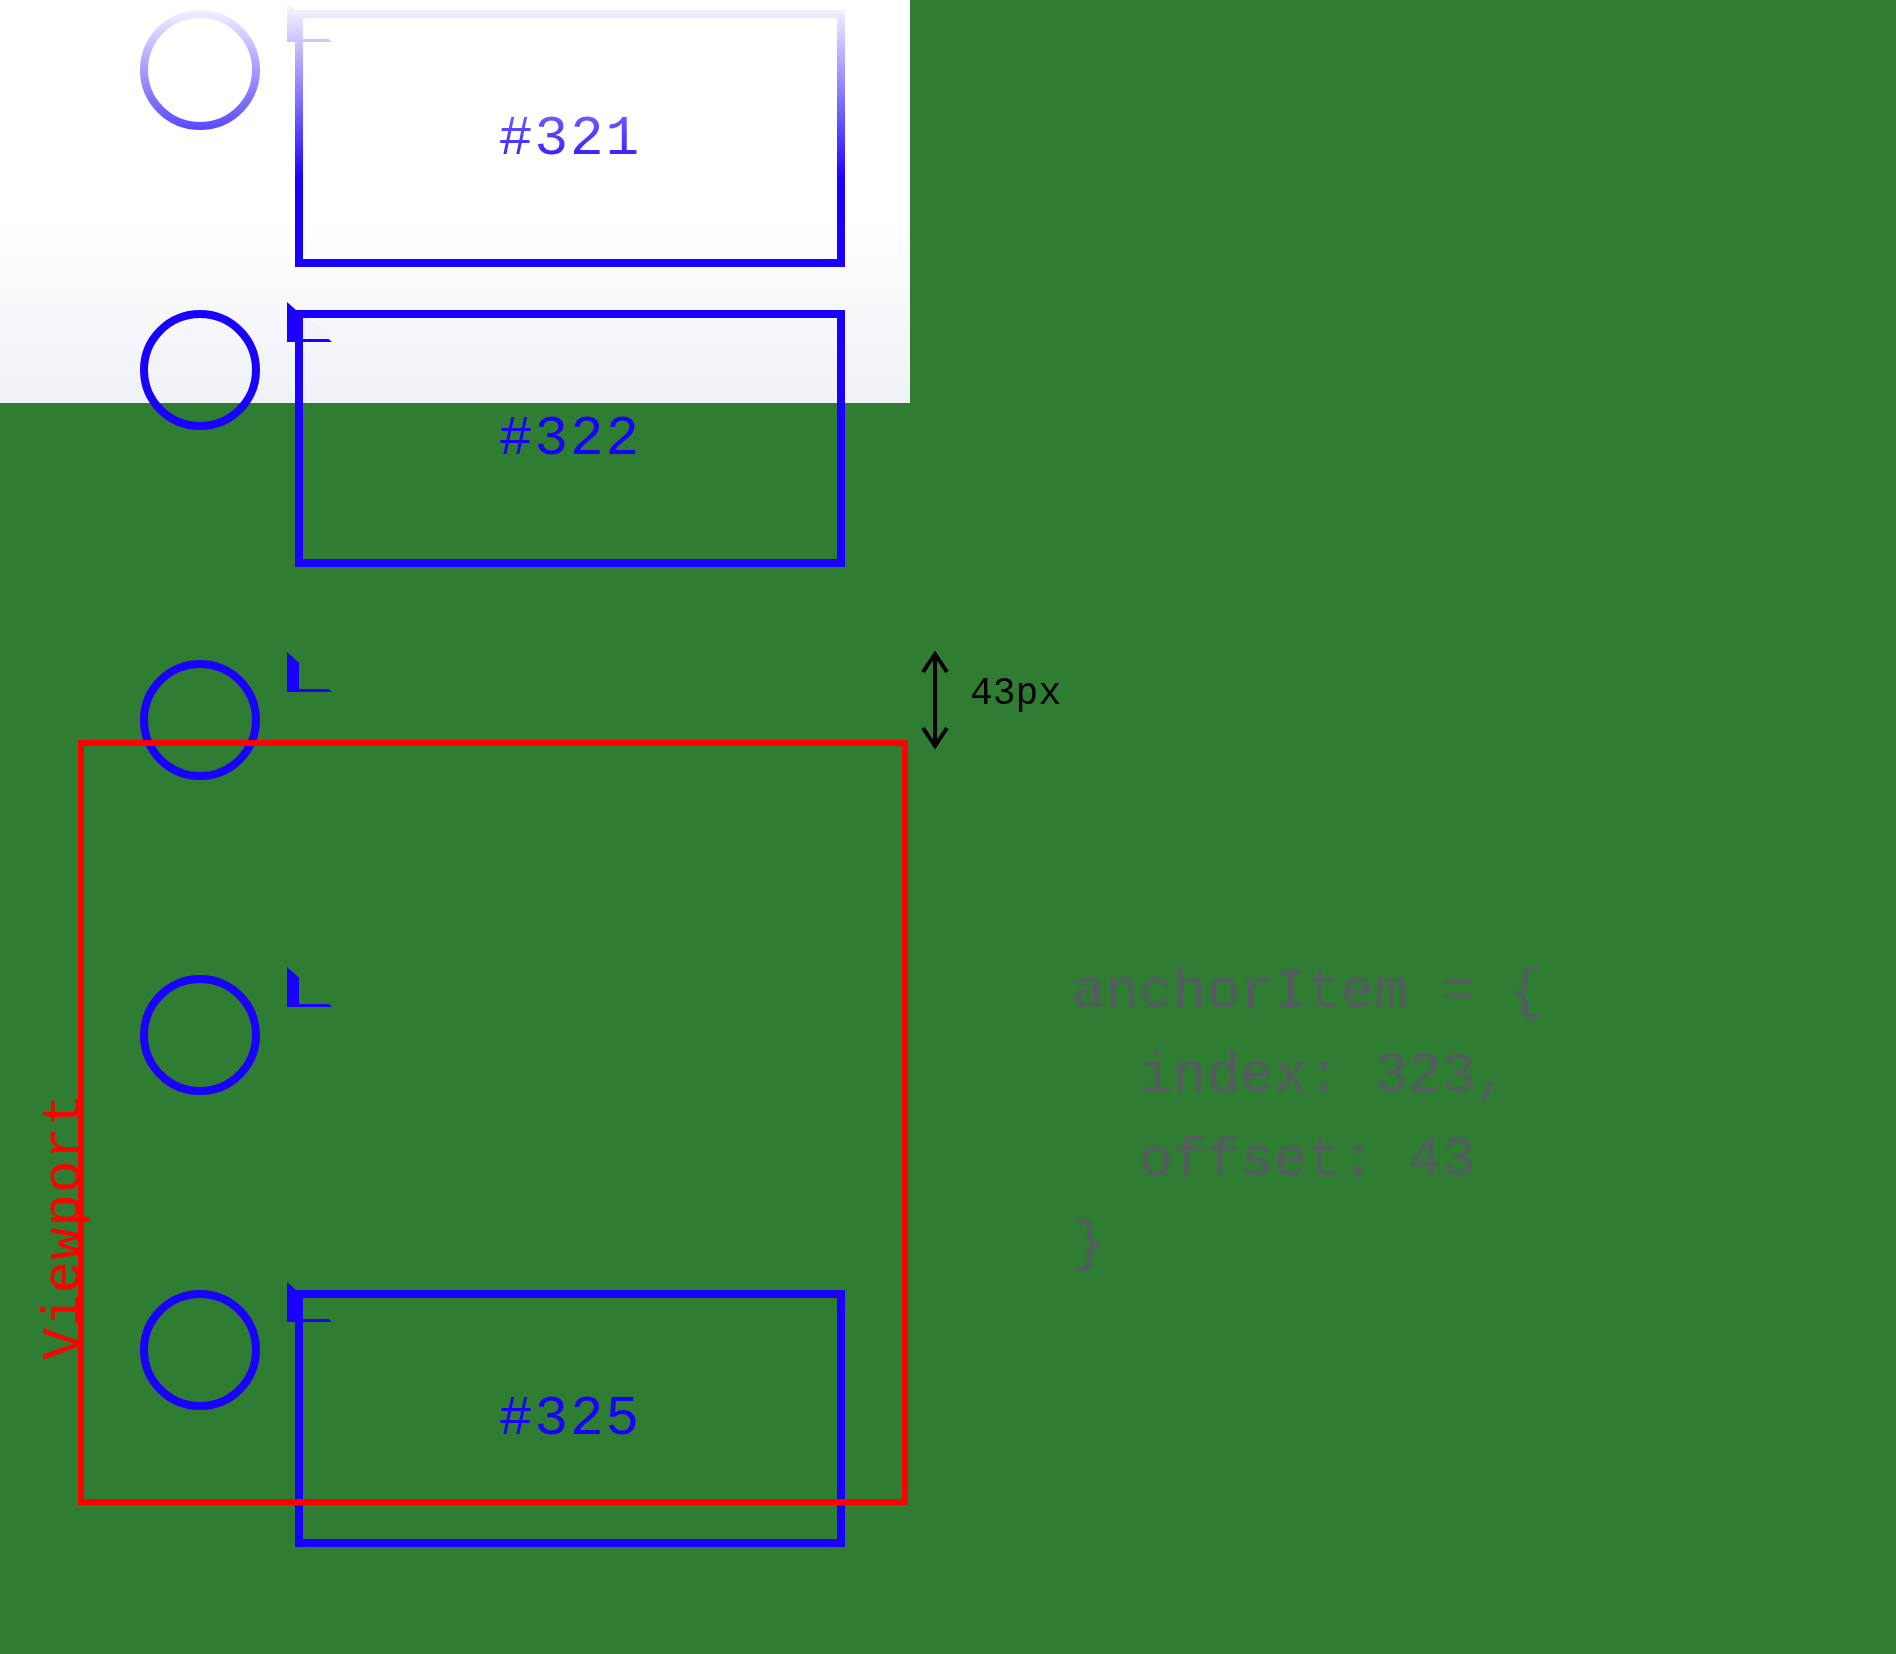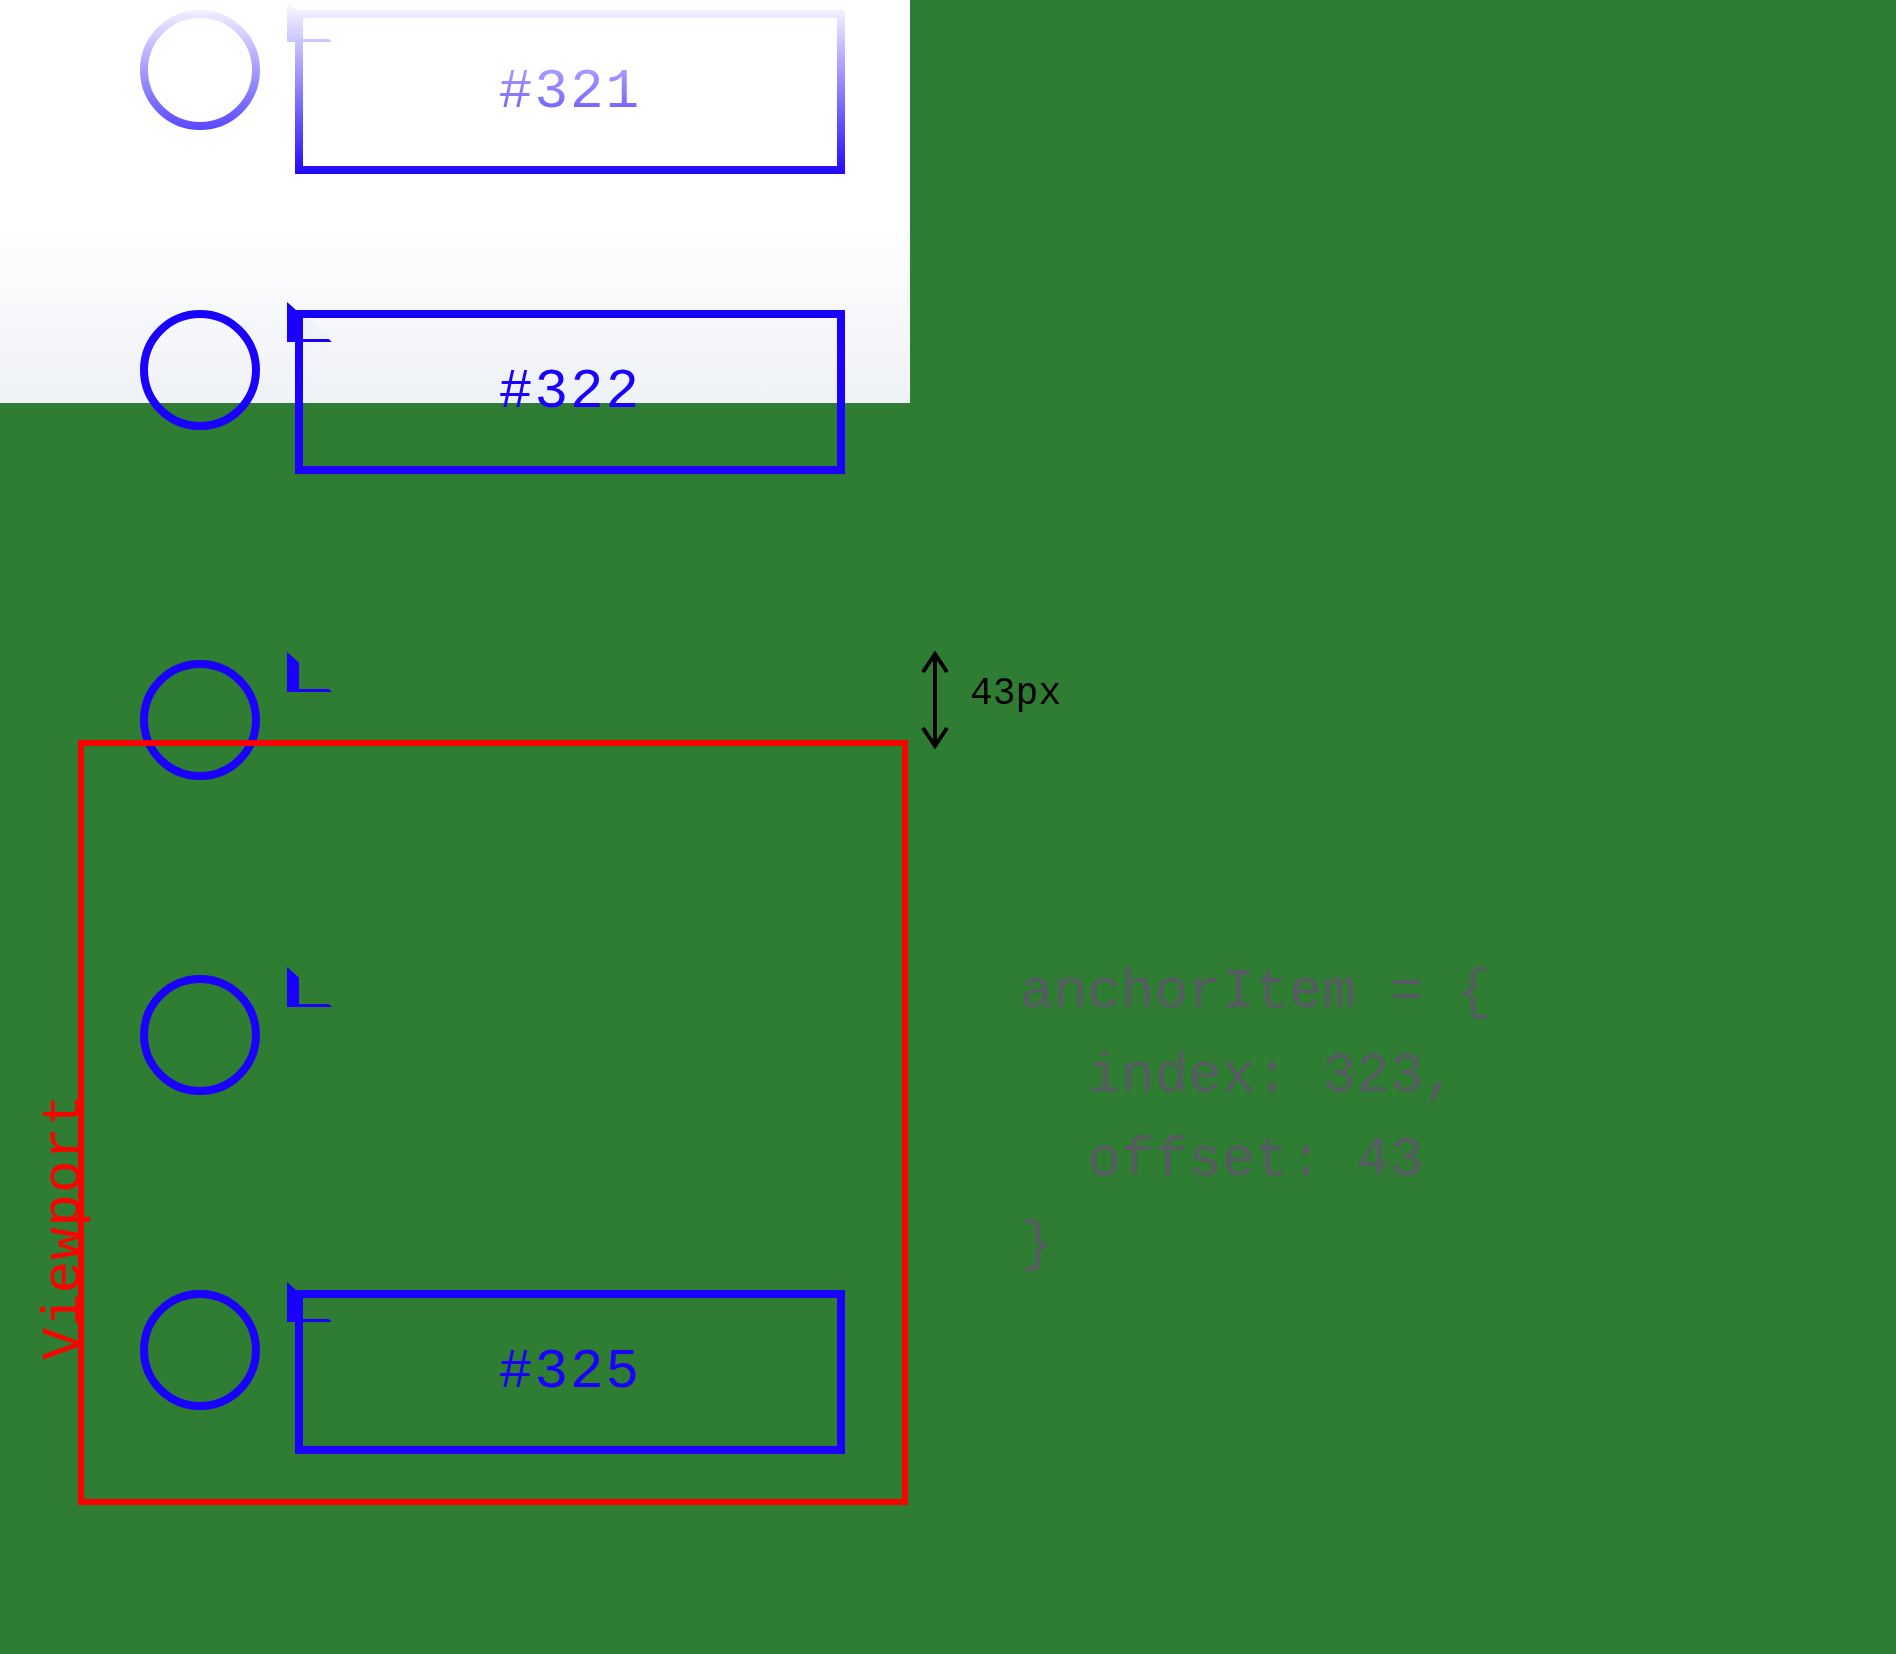--- a/index.html
+++ b/index.html
@@ -33,21 +33,21 @@
     border: 8px solid #1a00ff;
     border-radius: 50%;
     box-sizing: border-box;
     background: transparent;
   }
   .bubble {
     position: absolute;
     left: 155px;
     top: 0;
     width: 550px;
-    height: 164px;
+    height: 257px;
     border: 8px solid #1a00ff;
     box-sizing: border-box;
     background: transparent;
     display: flex;
     align-items: center;
     justify-content: center;
   }
   .bubble .label {
     font-size: 56px;
     font-weight: 400;
@@ -216,18 +216,18 @@
 
   <div class="measure" style="left:910px; top:650px;">
     <svg width="50" height="100" viewBox="0 0 50 100">
       <line x1="25" y1="6" x2="25" y2="94" stroke="#000" stroke-width="4"></line>
       <polyline points="13,22 25,4 37,22" fill="none" stroke="#000" stroke-width="4"></polyline>
       <polyline points="13,78 25,96 37,78" fill="none" stroke="#000" stroke-width="4"></polyline>
     </svg>
   </div>
   <div class="measure-label" style="left:970px; top:672px;">43px</div>
 
-  <div class="code" style="left:1020px; top:950px;"><span>anchorItem = {</span>
+  <div class="code" style="left:1072px; top:950px;"><span>anchorItem = {</span>
 <span>  index: 323,</span>
 <span>  offset: 43</span>
 <span>}</span></div>
 
 </div>
 
 </body></html>

